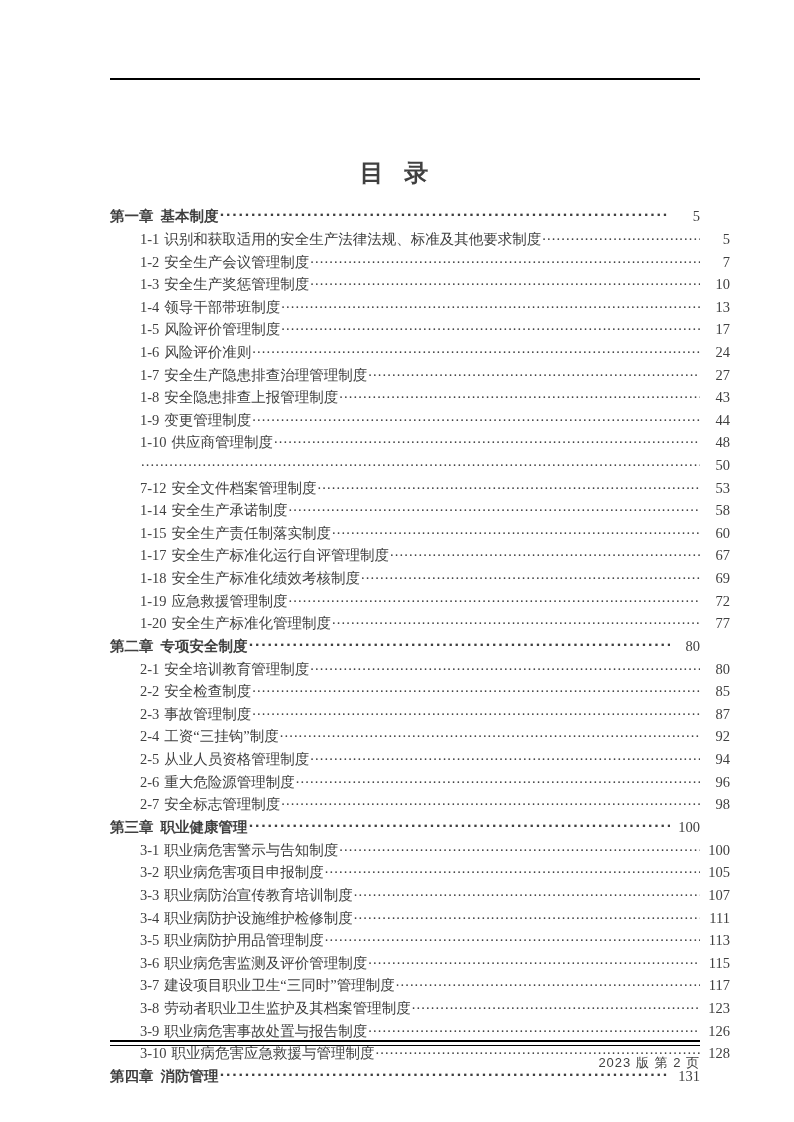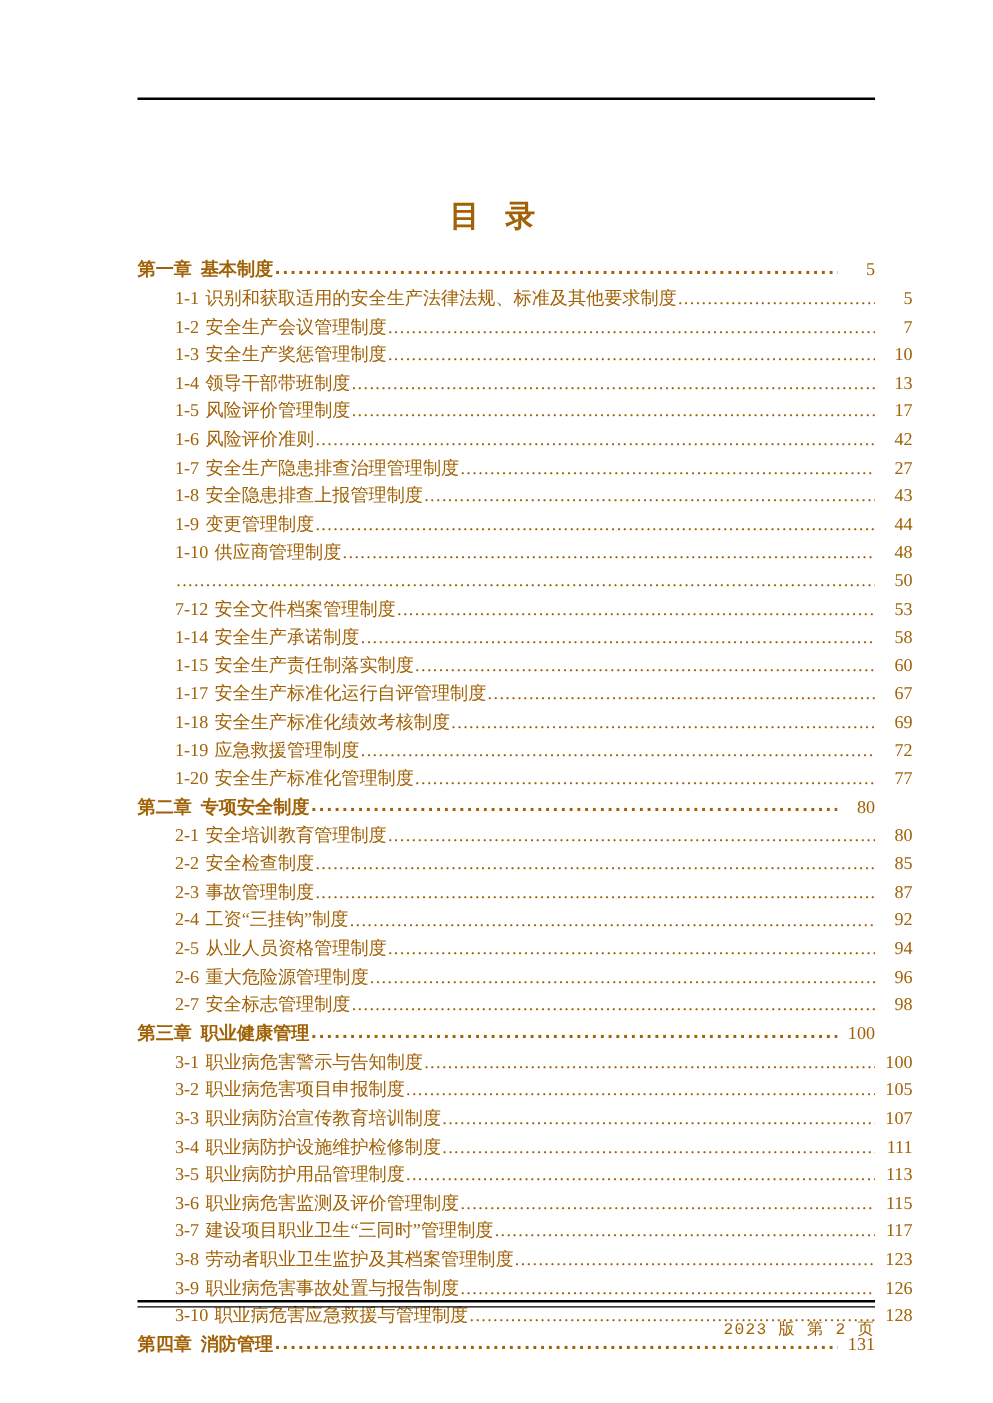--- a/index.html
+++ b/index.html
@@ -7,21 +7,21 @@
     padding: 0;
     background: #ffffff;
   }
   .page {
     position: relative;
     width: 794px;
     height: 1122px;
     margin: 0 auto;
     background: #ffffff;
     font-family: "Liberation Serif", "DejaVu Serif", serif;
-    color: #a16207;
+    color: #404040;
     overflow: hidden;
   }
 
   
   .header-rule {
     position: absolute;
     left: 110px;
     top: 78px;
     width: 590px;
     height: 0;
@@ -45,21 +45,21 @@
   
   .toc {
     position: absolute;
     left: 110px;
     top: 205px;
     width: 590px;
   }
 
   .toc-row {
     display: flex;
-    align-items: center;
+    align-items: flex-start;
     width: 100%;
     white-space: nowrap;
   }
 
   
   .toc-row.chapter {
     font-family: "DejaVu Sans", "Liberation Sans", sans-serif;
     font-weight: bold;
     font-size: 14.5px;
     line-height: 23px;
@@ -129,21 +129,21 @@
     height: 3px;
     border-top: 2px solid #000;
     border-bottom: 1px solid #000;
   }
   .footer-text {
     position: absolute;
     left: 110px;
     top: 1054px;
     width: 590px;
     text-align: right;
-    font-family: Liberation Mono, monospace;
+    font-family: Liberation Sans, sans-serif;
     font-size: 13px;
     letter-spacing: 1px;
   }
 </style>
 </head>
 <body>
 
 <div class="page">
 
   <div class="header-rule"></div>
@@ -177,21 +177,21 @@
         <span class="page-no">13</span>
       </div>
       <div class="toc-row item">
         <span class="row-label"><span class="num">1-5</span><span class="txt">风险评价管理制度</span></span>
         <span class="leader"></span>
         <span class="page-no">17</span>
       </div>
       <div class="toc-row item">
         <span class="row-label"><span class="num">1-6</span><span class="txt">风险评价准则</span></span>
         <span class="leader"></span>
-        <span class="page-no">42</span>
+        <span class="page-no">24</span>
       </div>
       <div class="toc-row item">
         <span class="row-label"><span class="num">1-7</span><span class="txt">安全生产隐患排查治理管理制度</span></span>
         <span class="leader"></span>
         <span class="page-no">27</span>
       </div>
       <div class="toc-row item">
         <span class="row-label"><span class="num">1-8</span><span class="txt">安全隐患排查上报管理制度</span></span>
         <span class="leader"></span>
         <span class="page-no">43</span>

